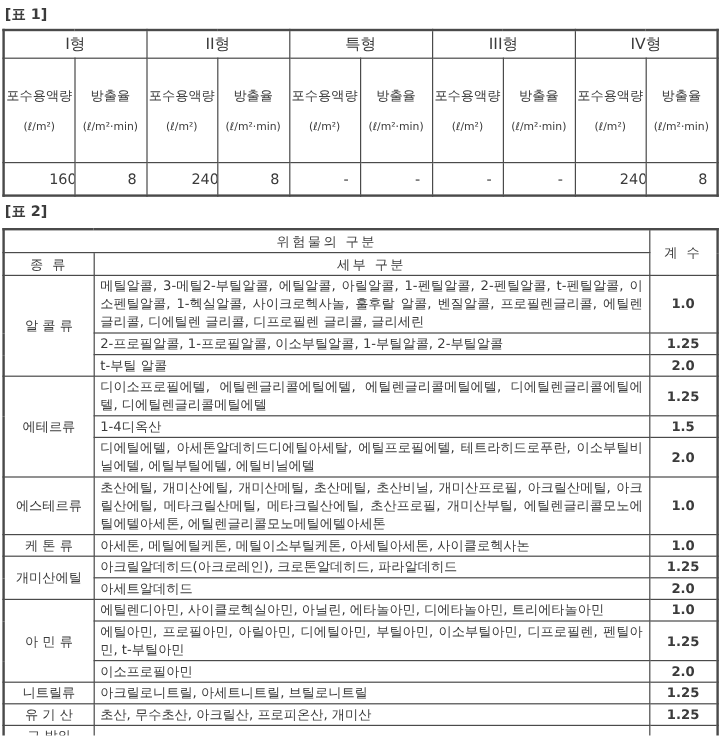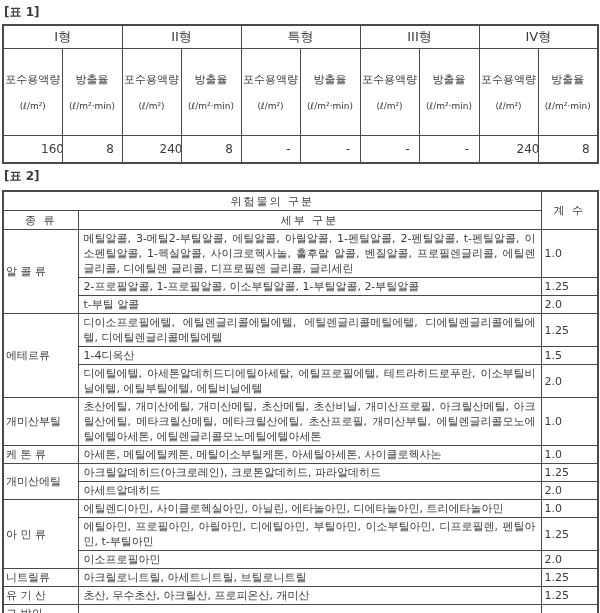--- a/index.html
+++ b/index.html
@@ -29,23 +29,23 @@
   .t1 td{text-align:center;}
   .t1 .type{font-size:13px;height:20px;}
   .t1 .sub{height:54px;padding:16px 1px;word-break:break-all;}
   .t1 .sub .lbl{font-size:11px;line-height:13px;word-break:break-all;}
   .t1 .sub .unit{font-size:9px;line-height:11px;margin-top:15px;}
   .t1 .val{font-size:12px;height:24px;padding-left:37px;}
   
   .t2{width:595px;border:2px solid #4a4a4a;margin-top:2px;}
   .t2 td{font-size:11px;line-height:15px;padding:1px 3px;}
   .t2 .hdr{text-align:center;letter-spacing:2px;height:16px;}
-  .t2 .kind{word-break:keep-all;padding:1px 2px;}
+  .t2 .kind{text-align:center;word-break:keep-all;padding:1px 2px;}
   .t2 .detail{text-align:justify;word-break:break-all;padding:1px 5px;}
-  .t2 .coeff{}
+  .t2 .coeff{text-align:center;font-weight:bold;}
 </style>
 </head>
 <body>
 
 <div class="caption">[표 1]</div>
 
 <table class="t1">
   <colgroup>
     <col style="width:59px">
       <col style="width:60px">
@@ -163,21 +163,21 @@
     <tr>
       <td class="detail">1-4디옥산</td>
       <td class="coeff">1.5</td>
     </tr>
     <tr>
       <td class="detail">디에틸에텔, 아세톤알데히드디에틸아세탈, 에틸프로필에텔, 테트라히드로푸란, 이소부틸비닐에텔, 에틸부틸에텔, 에틸비닐에텔</td>
       <td class="coeff">2.0</td>
     </tr>
 
     <tr>
-      <td class="kind">개미산부틸</td>
+      <td class="kind">에스테르류</td>
       <td class="detail">초산에틸, 개미산에틸, 개미산메틸, 초산메틸, 초산비닐, 개미산프로필, 아크릴산메틸, 아크릴산에틸, 메타크릴산메틸, 메타크릴산에틸, 초산프로필, 개미산부틸, 에틸렌글리콜모노에틸에텔아세톤, 에틸렌글리콜모노메틸에텔아세톤</td>
       <td class="coeff">1.0</td>
     </tr>
 
     <tr>
       <td class="kind">케 톤 류</td>
       <td class="detail">아세톤, 메틸에틸케톤, 메틸이소부틸케톤, 아세틸아세톤, 사이클로헥사논</td>
       <td class="coeff">1.0</td>
     </tr>
 

